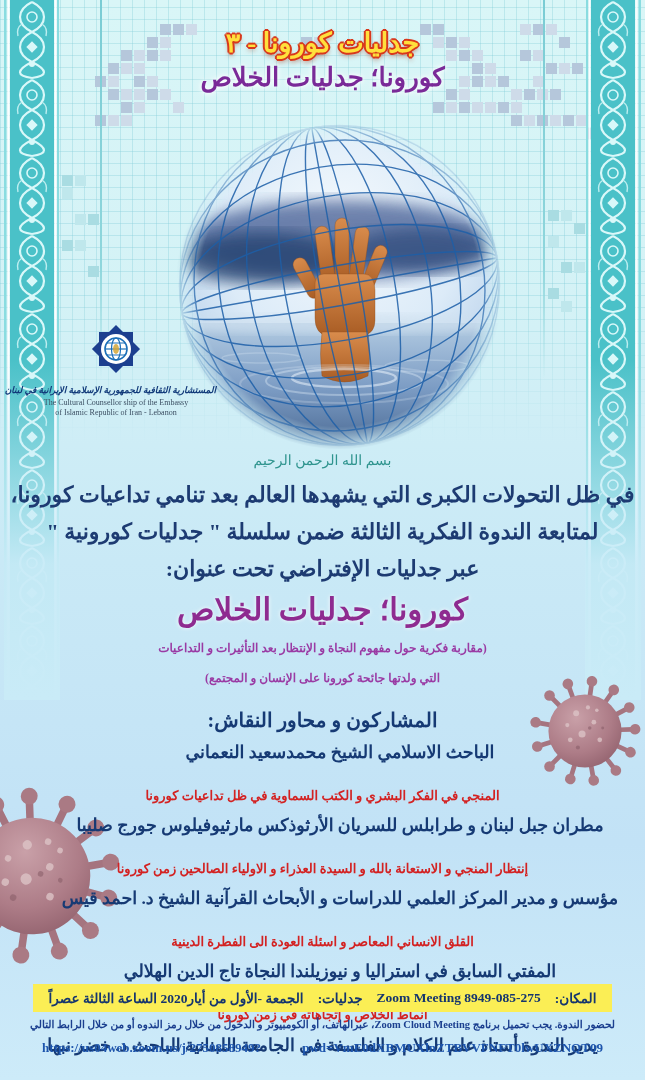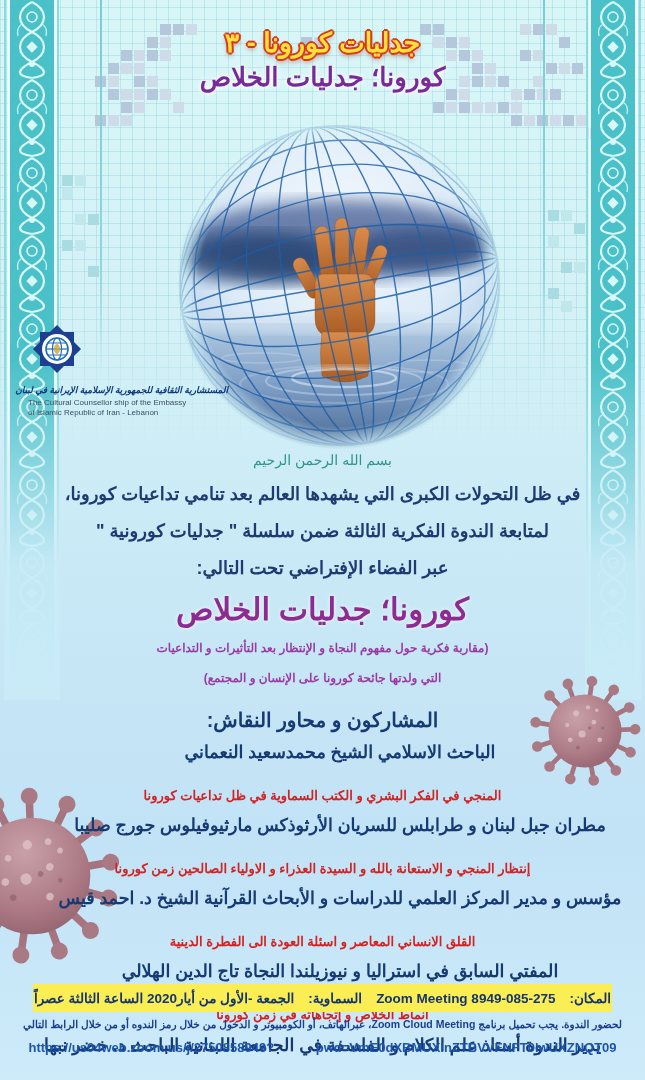--- a/index.html
+++ b/index.html
@@ -1,19 +1,19 @@
 <!DOCTYPE html>
 <html lang="ar"><head>
 <meta charset="utf-8">
 <style>
   html,body{margin:0;padding:0;background:#eee;}
   .poster{
     position:relative;width:645px;height:1080px;overflow:hidden;margin:0 auto;
     background:linear-gradient(180deg,#d9f6f7 0%,#d4f2f6 28%,#c9e9f6 52%,#c2e2f6 78%,#cdebf9 100%);
-    font-family:Liberation Sans, sans-serif;
+    font-family:Liberation Serif, serif;
   }
   
   .grid-top{
     position:absolute;left:0;top:0;width:645px;height:440px;z-index:1;
     background-image:
       repeating-linear-gradient(0deg,rgba(120,200,212,.30) 0 1px,transparent 1px 12px),
       repeating-linear-gradient(90deg,rgba(120,200,212,.30) 0 1px,transparent 1px 12px);
     -webkit-mask-image:linear-gradient(180deg,#000 68%,transparent 100%);
     mask-image:linear-gradient(180deg,#000 68%,transparent 100%);
   }
@@ -51,28 +51,28 @@
   .pillar-l{left:100px;} .pillar-r{right:100px;}
 
   .center-line{position:absolute;left:0;width:100%;text-align:center;white-space:nowrap;z-index:6;}
   .series-title{top:27px;font-size:27px;font-weight:bold;letter-spacing:1px;color:#ffe03c;
     text-shadow:-2px 0 #d8381c,2px 0 #d8381c,0 -2px #d8381c,0 2px #d8381c,
       -1px -1px #d8381c,1px 1px #d8381c,-1px 1px #d8381c,1px -1px #d8381c,0 3px 5px rgba(160,40,10,.55);}
   .series-subtitle{top:62px;font-size:26px;font-weight:bold;color:#7a2a98;
     text-shadow:0 0 4px #ffffff,0 0 8px rgba(255,255,255,.9);}
 
   .globe{position:absolute;left:172px;top:118px;z-index:4;}
-  .logo{position:absolute;left:28px;top:320px;width:200px;text-align:left;z-index:5;}
+  .logo{position:absolute;left:16px;top:320px;width:200px;text-align:center;z-index:5;}
   .logo-ar{font-size:9px;font-weight:bold;font-style:italic;color:#123a7a;white-space:nowrap;margin-top:3px;}
   .logo-en{font-size:8px;line-height:10px;color:#3c4f63;margin-top:3px;}
 
   .content{position:absolute;left:0;top:428px;width:100%;text-align:center;z-index:6;}
   .content div{white-space:nowrap;}
   .bismillah{font-size:14px;color:#2f948e;height:24px;margin-top:24px;}
-  .intro{font-size:18px;font-weight:bold;color:#1d3b72;line-height:37px;}
+  .intro{font-size:22px;font-weight:bold;color:#1d3b72;line-height:37px;}
   .main-title{font-size:31px;font-weight:bold;color:#8e2b90;line-height:46px;
     text-shadow:0 0 4px rgba(255,255,255,.9);}
   .desc{font-size:12px;font-weight:bold;color:#9a3ba4;line-height:30px;}
   .part-head{font-size:20px;font-weight:bold;color:#163a74;line-height:30px;margin-top:12px;}
   .p-name{font-size:17.5px;font-weight:bold;color:#163a74;line-height:30px;margin-top:2px;padding-left:35px;}
   .p-topic{font-size:13px;font-weight:bold;color:#d32222;line-height:24px;margin-top:17px;}
   .moderator{font-size:17.5px;font-weight:bold;color:#163a74;line-height:30px;margin-top:3px;}
 
   .band{position:absolute;left:33px;right:33px;top:984px;height:28px;background:#fbee55;z-index:7;
     display:flex;align-items:center;justify-content:center;gap:14px;
@@ -330,40 +330,40 @@
       <use href="#virusG"></use>
     </svg>
   <svg class="virus virus-left" viewBox="0 0 200 200">
       <use href="#virusG"></use>
     </svg>
 
   <div class="content">
     <div class="bismillah">بسم الله الرحمن الرحيم</div>
     <div class="intro">في ظل التحولات الكبرى التي يشهدها العالم بعد تنامي تداعيات كورونا،</div>
     <div class="intro">لمتابعة الندوة الفكرية الثالثة ضمن سلسلة " جدليات كورونية "</div>
-    <div class="intro">عبر الفضاء الإفتراضي تحت التالي:</div>
+    <div class="intro">عبر جدليات الإفتراضي تحت عنوان:</div>
     <div class="main-title">كورونا؛ جدليات الخلاص</div>
     <div class="desc">(مقاربة فكرية حول مفهوم النجاة و الإنتظار بعد التأثيرات و التداعيات</div>
     <div class="desc">التي ولدتها جائحة كورونا على الإنسان و المجتمع)</div>
     <div class="part-head">المشاركون و محاور النقاش:</div>
     <div class="p-name">الباحث الاسلامي الشيخ محمدسعيد النعماني</div>
     <div class="p-topic">المنجي في الفكر البشري و الكتب السماوية في ظل تداعيات كورونا</div>
     <div class="p-name">مطران جبل لبنان و طرابلس للسريان الأرثوذكس مارثيوفيلوس جورج صليبا</div>
     <div class="p-topic">إنتظار المنجي و الاستعانة بالله و السيدة العذراء و الاولياء الصالحين زمن كورونا</div>
     <div class="p-name">مؤسس و مدير المركز العلمي للدراسات و الأبحاث القرآنية الشيخ د. احمد قيس</div>
     <div class="p-topic">القلق الانساني المعاصر و اسئلة العودة الى الفطرة الدينية</div>
     <div class="p-name">المفتي السابق في استراليا و نيوزيلندا النجاة تاج الدين الهلالي</div>
     <div class="p-topic">أنماط الخلاص و إتجاهاته في زمن كورونا</div>
     <div class="moderator">يدير الندوة أستاذ علم الكلام و الفلسفة في الجامعة اللبنانية الباحث د. خضر نبها</div>
   </div>
 
   <div class="band">
     <span>المكان:</span>
     <span class="ltr">Zoom Meeting 8949-085-275</span>
-    <span>السماوية:</span>
+    <span>جدليات:</span>
     <span>الجمعة -الأول من أيار2020 الساعة الثالثة عصراً</span>
   </div>
 
   <div class="center-line instructions">لحضور الندوة. يجب تحميل برنامج Zoom Cloud Meeting، عبرالهاتف، أو الكومبيوتر و الدخول من خلال رمز الندوه أو من خلال الرابط التالي</div>
 
   <div class="center-line linkline">
     <span class="url">https://us04web.zoom.us/j/2750858949?</span>
     <span class="pwd">pwd=VmE0dXBMUXlnZTBVVFNFT0lwUXZNQT09</span>
   </div>
 

